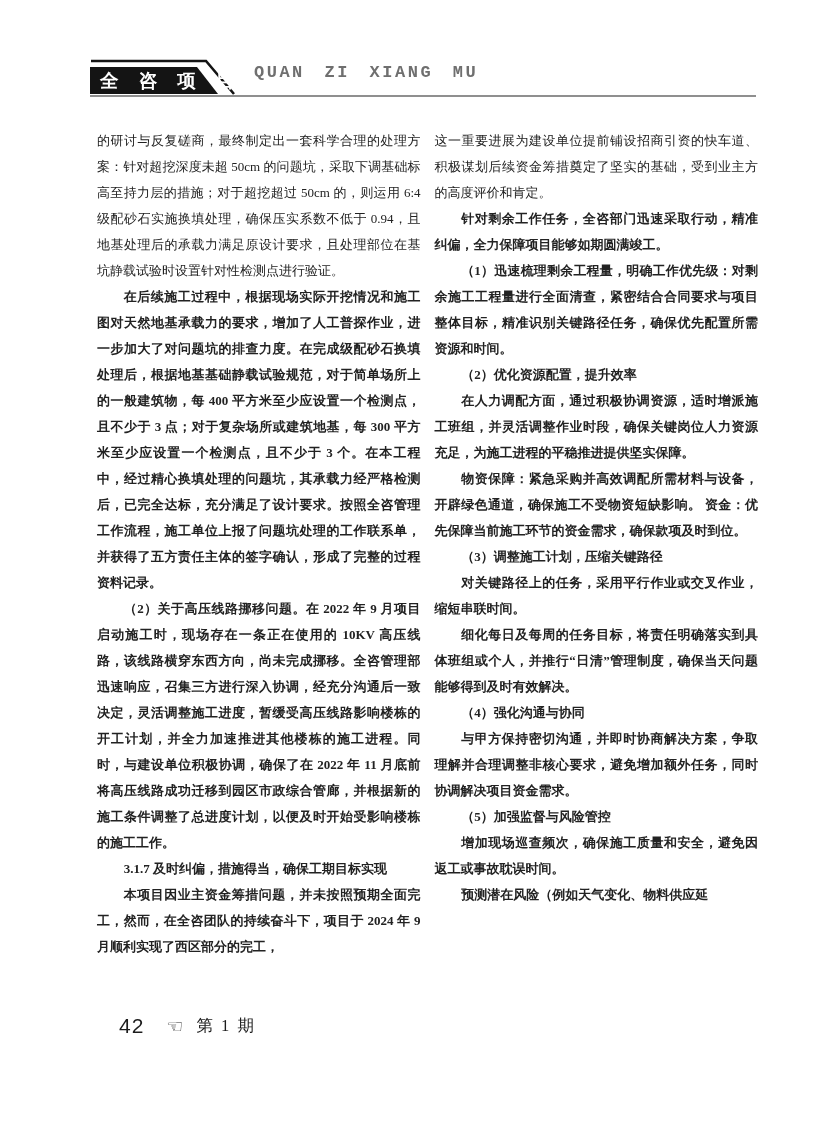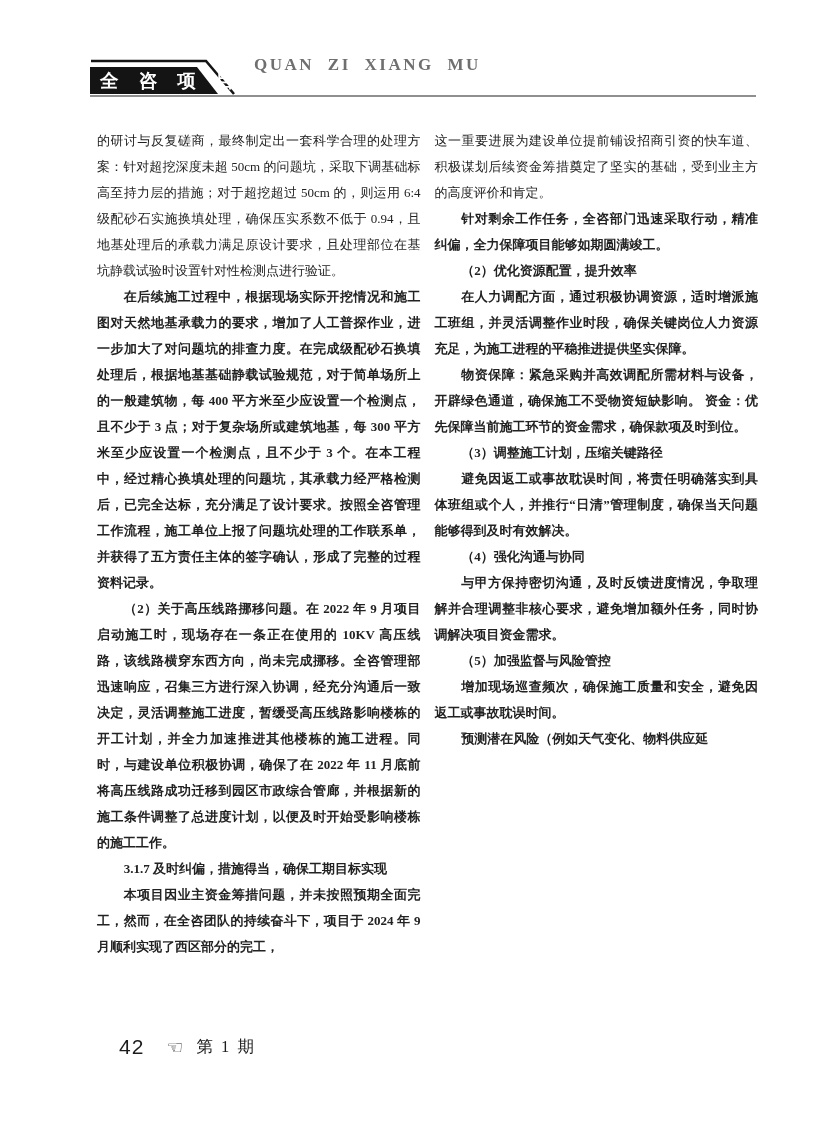--- a/index.html
+++ b/index.html
@@ -17,48 +17,48 @@
     position:absolute; left:90px; top:59px; width:666px; height:38px;
     border-bottom:2px solid #8f8f8f;
     display:flex; align-items:flex-end;
   }
   .badge-svg { display:block; width:148px; height:38px; flex:0 0 auto; }
   .badge-text {
     font-family:"Liberation Sans","DejaVu Sans",sans-serif;
     font-weight:bold;
   }
   .pinyin {
-    font-family:Liberation Serif, serif;
+    font-family:Liberation Mono, monospace;
     font-weight:bold;
     color:#6f6f6f;
     font-size:17px;
     letter-spacing:2.5px;
     word-spacing:7px;
     margin-left:16px;
-    margin-bottom:20px;
+    margin-bottom:13px;
     white-space:nowrap;
   }
   
   .columns {
     position:absolute; left:97px; top:128px; width:661px;
     display:flex; gap:14px;
   }
   .column { width:323.5px; }
   .column p {
     font-size:13px;
     line-height:26px;
     text-align:justify;
     text-justify:inter-ideograph;
     color:#222222;
   }
   .column p.indent { text-indent:2.05em;font-weight:bold; }
   .column p.heading { font-weight:bold; }
   
   .footer {
-    position:absolute; left:119px; top:1035px;
+    position:absolute; left:119px; top:1014px;
     display:flex; align-items:center;
   }
   .page-number {
     font-family:"Liberation Sans","DejaVu Sans",sans-serif;
     font-size:21px; color:#1c1c1c; letter-spacing:1px;
   }
   .hand-icon {
     font-family:"DejaVu Sans",sans-serif;
     font-size:19px; color:#2a2a2a;
     margin-left:22px;
@@ -87,27 +87,29 @@
     <div class="column">
         <p class="">的研讨与反复磋商，最终制定出一套科学合理的处理方案：针对超挖深度未超 50cm 的问题坑，采取下调基础标高至持力层的措施；对于超挖超过 50cm 的，则运用 6:4 级配砂石实施换填处理，确保压实系数不低于 0.94，且地基处理后的承载力满足原设计要求，且处理部位在基坑静载试验时设置针对性检测点进行验证。</p>
         <p class="indent">在后续施工过程中，根据现场实际开挖情况和施工图对天然地基承载力的要求，增加了人工普探作业，进一步加大了对问题坑的排查力度。在完成级配砂石换填处理后，根据地基基础静载试验规范，对于简单场所上的一般建筑物，每 400 平方米至少应设置一个检测点，且不少于 3 点；对于复杂场所或建筑地基，每 300 平方米至少应设置一个检测点，且不少于 3 个。在本工程中，经过精心换填处理的问题坑，其承载力经严格检测后，已完全达标，充分满足了设计要求。按照全咨管理工作流程，施工单位上报了问题坑处理的工作联系单，并获得了五方责任主体的签字确认，形成了完整的过程资料记录。</p>
         <p class="indent">（2）关于高压线路挪移问题。在 2022 年 9 月项目启动施工时，现场存在一条正在使用的 10KV 高压线路，该线路横穿东西方向，尚未完成挪移。全咨管理部迅速响应，召集三方进行深入协调，经充分沟通后一致决定，灵活调整施工进度，暂缓受高压线路影响楼栋的开工计划，并全力加速推进其他楼栋的施工进程。同时，与建设单位积极协调，确保了在 2022 年 11 月底前将高压线路成功迁移到园区市政综合管廊，并根据新的施工条件调整了总进度计划，以便及时开始受影响楼栋的施工工作。</p>
         <p class="indent heading">3.1.7 及时纠偏，措施得当，确保工期目标实现</p>
         <p class="indent">本项目因业主资金筹措问题，并未按照预期全面完工，然而，在全咨团队的持续奋斗下，项目于 2024 年 9 月顺利实现了西区部分的完工，</p>
       </div>
     <div class="column">
         <p class="">这一重要进展为建设单位提前铺设招商引资的快车道、积极谋划后续资金筹措奠定了坚实的基础，受到业主方的高度评价和肯定。</p>
         <p class="indent">针对剩余工作任务，全咨部门迅速采取行动，精准纠偏，全力保障项目能够如期圆满竣工。</p>
+        <p class="indent">（1）迅速梳理剩余工程量，明确工作优先级：对剩余施工工程量进行全面清查，紧密结合合同要求与项目整体目标，精准识别关键路径任务，确保优先配置所需资源和时间。</p>
         <p class="indent">（2）优化资源配置，提升效率</p>
         <p class="indent">在人力调配方面，通过积极协调资源，适时增派施工班组，并灵活调整作业时段，确保关键岗位人力资源充足，为施工进程的平稳推进提供坚实保障。</p>
         <p class="indent">物资保障：紧急采购并高效调配所需材料与设备，开辟绿色通道，确保施工不受物资短缺影响。 资金：优先保障当前施工环节的资金需求，确保款项及时到位。</p>
         <p class="indent">（3）调整施工计划，压缩关键路径</p>
-        <p class="indent">避免因返工或事故耽误时间，将责任明确落实到具体班组或个人，并推行“日清”管理制度，确保当天问题能够得到及时有效解决。</p>
+        <p class="indent">对关键路径上的任务，采用平行作业或交叉作业，缩短串联时间。</p>
+        <p class="indent">细化每日及每周的任务目标，将责任明确落实到具体班组或个人，并推行“日清”管理制度，确保当天问题能够得到及时有效解决。</p>
         <p class="indent">（4）强化沟通与协同</p>
-        <p class="indent">与甲方保持密切沟通，及时反馈进度情况，争取理解并合理调整非核心要求，避免增加额外任务，同时协调解决项目资金需求。</p>
+        <p class="indent">与甲方保持密切沟通，并即时协商解决方案，争取理解并合理调整非核心要求，避免增加额外任务，同时协调解决项目资金需求。</p>
         <p class="indent">（5）加强监督与风险管控</p>
         <p class="indent">增加现场巡查频次，确保施工质量和安全，避免因返工或事故耽误时间。</p>
         <p class="indent">预测潜在风险（例如天气变化、物料供应延</p>
       </div>
   </div>
 
   <div class="footer">
     <span class="page-number">42</span>
     <span class="hand-icon">☜</span>
     <span class="issue-label">第 1 期</span>

